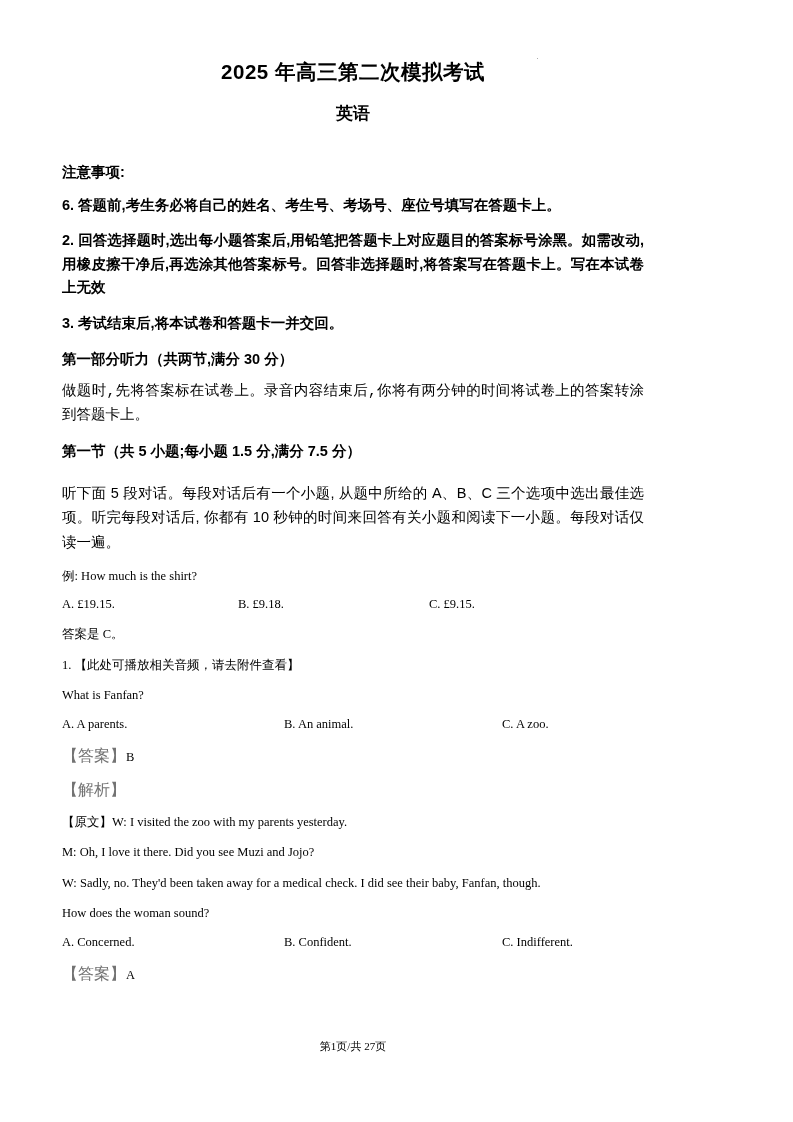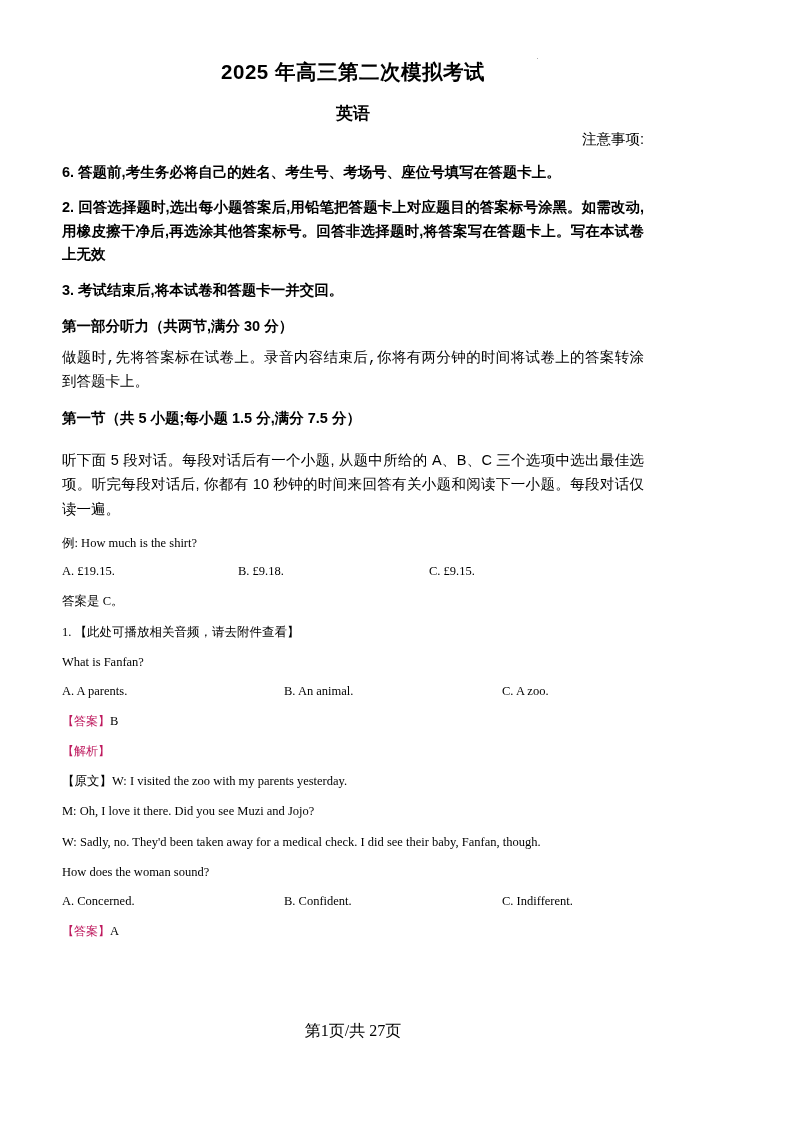--- a/index.html
+++ b/index.html
@@ -32,24 +32,23 @@
   }
   .doc-subtitle {
     text-align: center;
     font-size: 17px;
     font-weight: bold;
     font-family: "Liberation Sans", sans-serif;
     margin: 16px 0 0 0;
   }
   .section-head {
     font-size: 14.5px;
-    font-weight: normal;
-    font-family: "Liberation Sans", sans-serif;
-    margin: 5px 0 0 0;
-    text-align: right;
+    font-weight: bold;
+    font-family: "Liberation Sans", sans-serif;
+    margin: 38px 0 0 0;
   }
   .note-item {
     font-size: 14.5px;
     font-weight: bold;
     font-family: "Liberation Sans", sans-serif;
     margin: 12px 0 0 0;
     line-height: 1.62;
     text-align: justify;
   }
   .part-head {
@@ -100,44 +99,44 @@
   .o2 { left: 176px; }
   .o3 { left: 367px; }
   .o2w { left: 222px; }
   .o3w { left: 440px; }
   .qline {
     font-size: 12.5px;
     font-family: "Liberation Serif", serif;
     margin: 13px 0 0 0;
   }
   .bracket-blue {
-    color: #be185d;
+    color: #737373;
     font-family: Liberation Sans, sans-serif;
-    font-size: 12px;
+    font-size: 16px;
   }
   .ansline {
     margin: 13px 0 0 0;
     font-size: 12.5px;
     font-family: "Liberation Serif", serif;
   }
   .ansline .val {
     color: #000;
     font-family: "Liberation Serif", serif;
   }
   .audio-tag {
     font-family: "Liberation Sans", sans-serif;
     font-size: 12.5px;
   }
   .footer {
     position: absolute;
     left: 0;
     right: 0;
-    bottom: 80px;
+    bottom: 68px;
     text-align: center;
-    font-size: 16px;
+    font-size: 11px;
     font-family: "Liberation Serif", serif;
     color: #000;
   }
   .tiny-mark {
     position: absolute;
     font-size: 9px;
     color: #777;
   }
 </style>
 </head>

